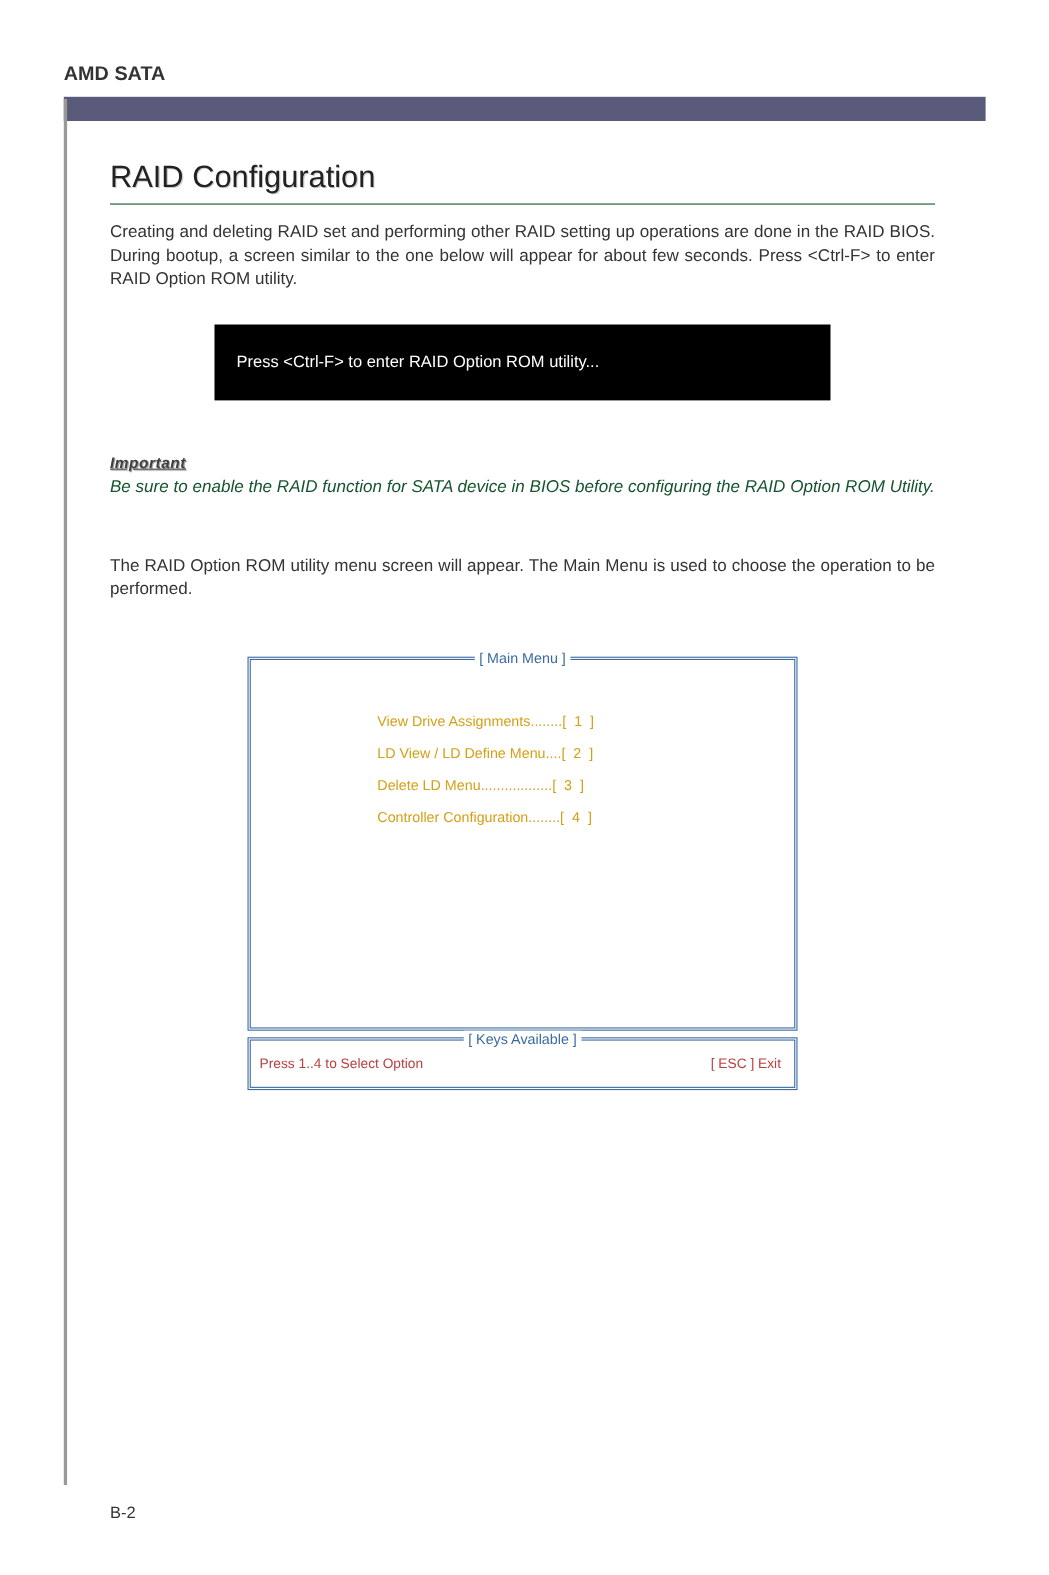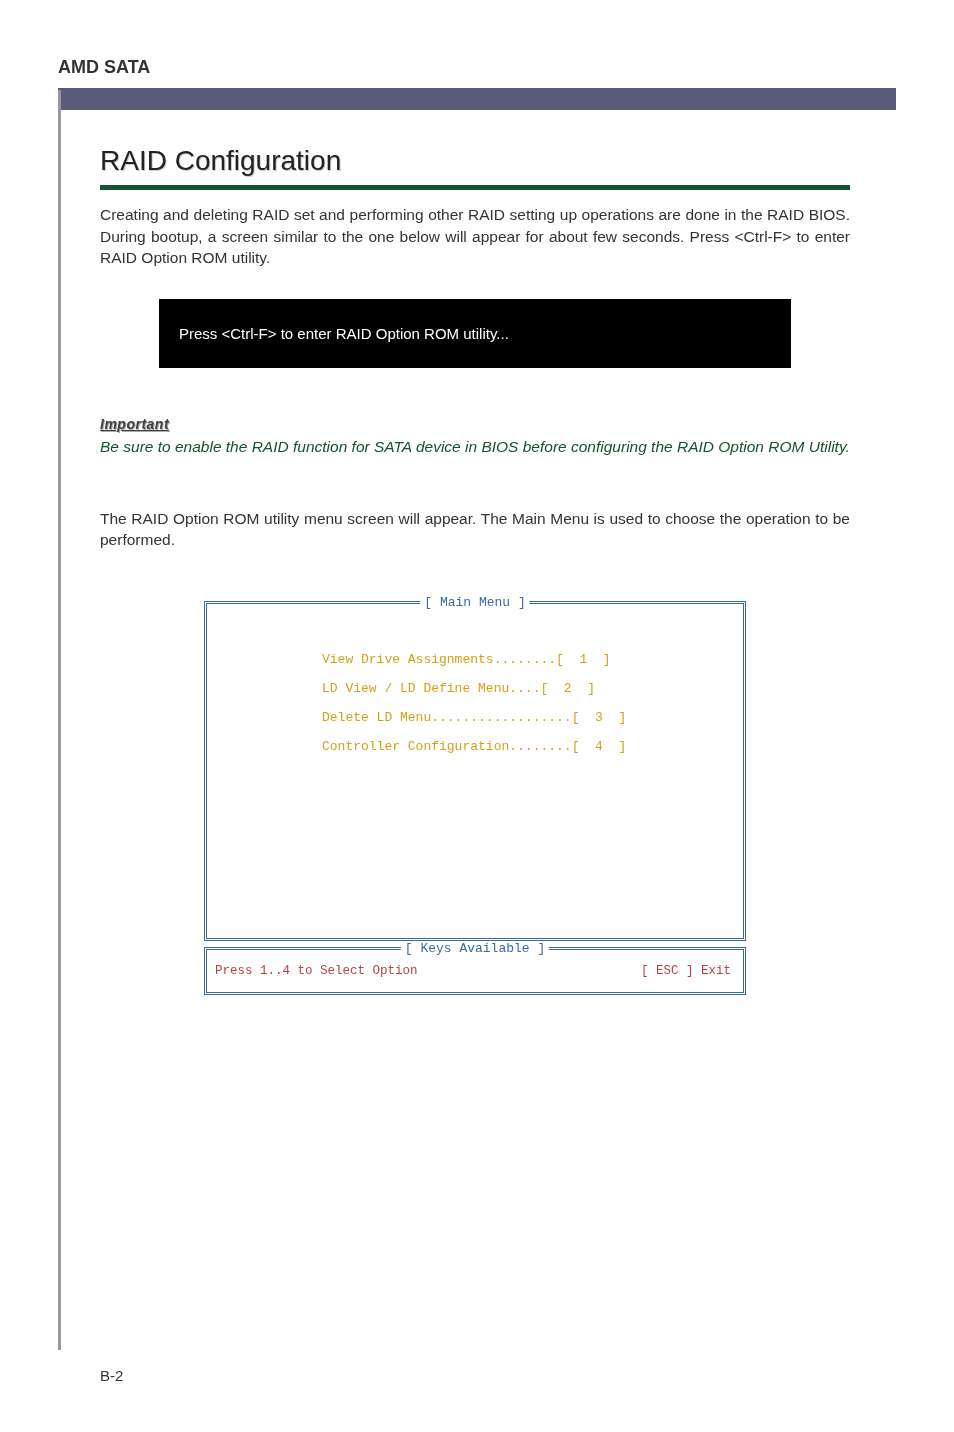--- a/index.html
+++ b/index.html
@@ -54,37 +54,37 @@
       left: 100px;
       top: 145px;
       width: 750px;
     }
     
     .section-title {
       font-size: 28px;
       color: #222;
       font-weight: normal;
       padding-bottom: 8px;
-      border-bottom: 5px solid #14532d;
+      border-bottom: 1px solid #14532d;
       margin-bottom: 14px;
       text-shadow: 1px 1px 0 #ccc;
     }
     
     .intro-text {
       font-size: 15.5px;
       color: #333;
       line-height: 1.4;
       text-align: justify;
       margin-bottom: 30px;
     }
     
     .black-box {
       background: #000;
       color: #fff;
-      width: 632px;
+      width: 560px;
       margin: 0 auto 48px auto;
       padding: 26px 20px;
       font-family: Verdana, sans-serif;
       font-size: 15px;
     }
     
     .important-label {
       font-style: italic;
       font-size: 14px;
       color: #404040;
@@ -106,23 +106,23 @@
     
     .post-text {
       font-size: 15.5px;
       color: #333;
       line-height: 1.4;
       text-align: justify;
       margin-bottom: 50px;
     }
     
     .bios-screen {
-      width: 542px;
+      width: 500px;
       margin: 0 auto;
-      font-family: Liberation Mono, monospace;
+      font-family: Liberation Sans, sans-serif;
       font-size: 13px;
       color: #3a6aa0;
     }
     
     .bios-main-box {
       border: 3px double #3a6aa0;
       height: 340px;
       position: relative;
       margin-bottom: 6px;
     }

